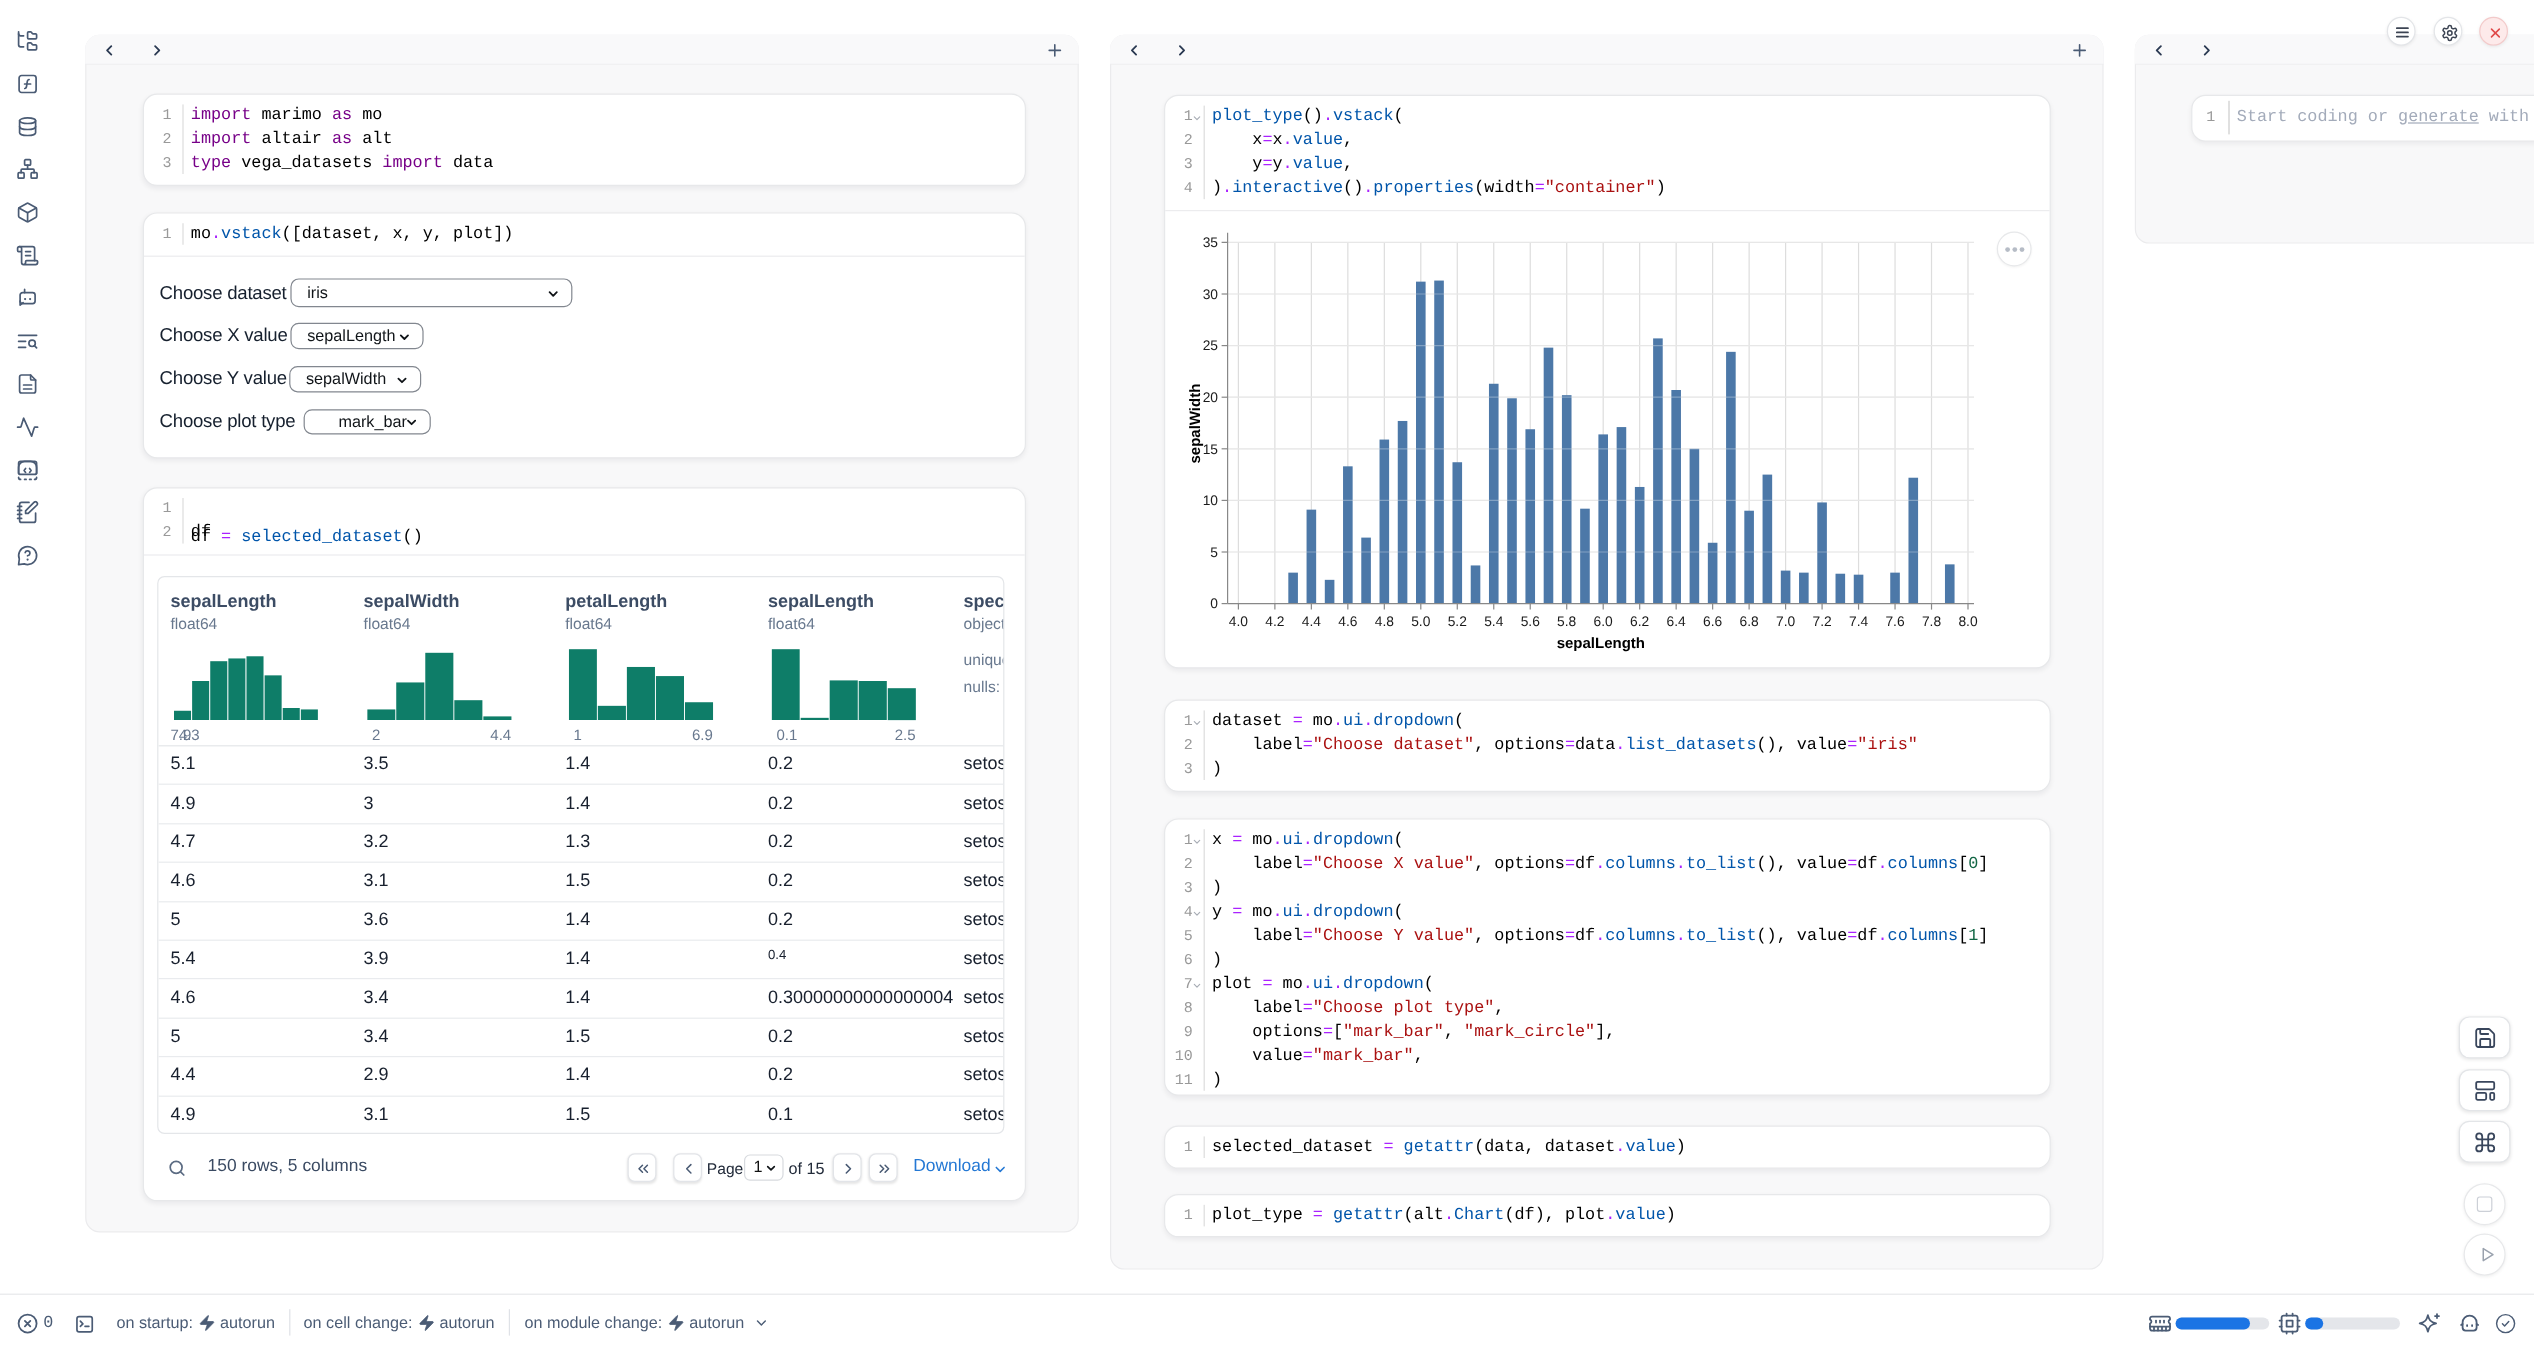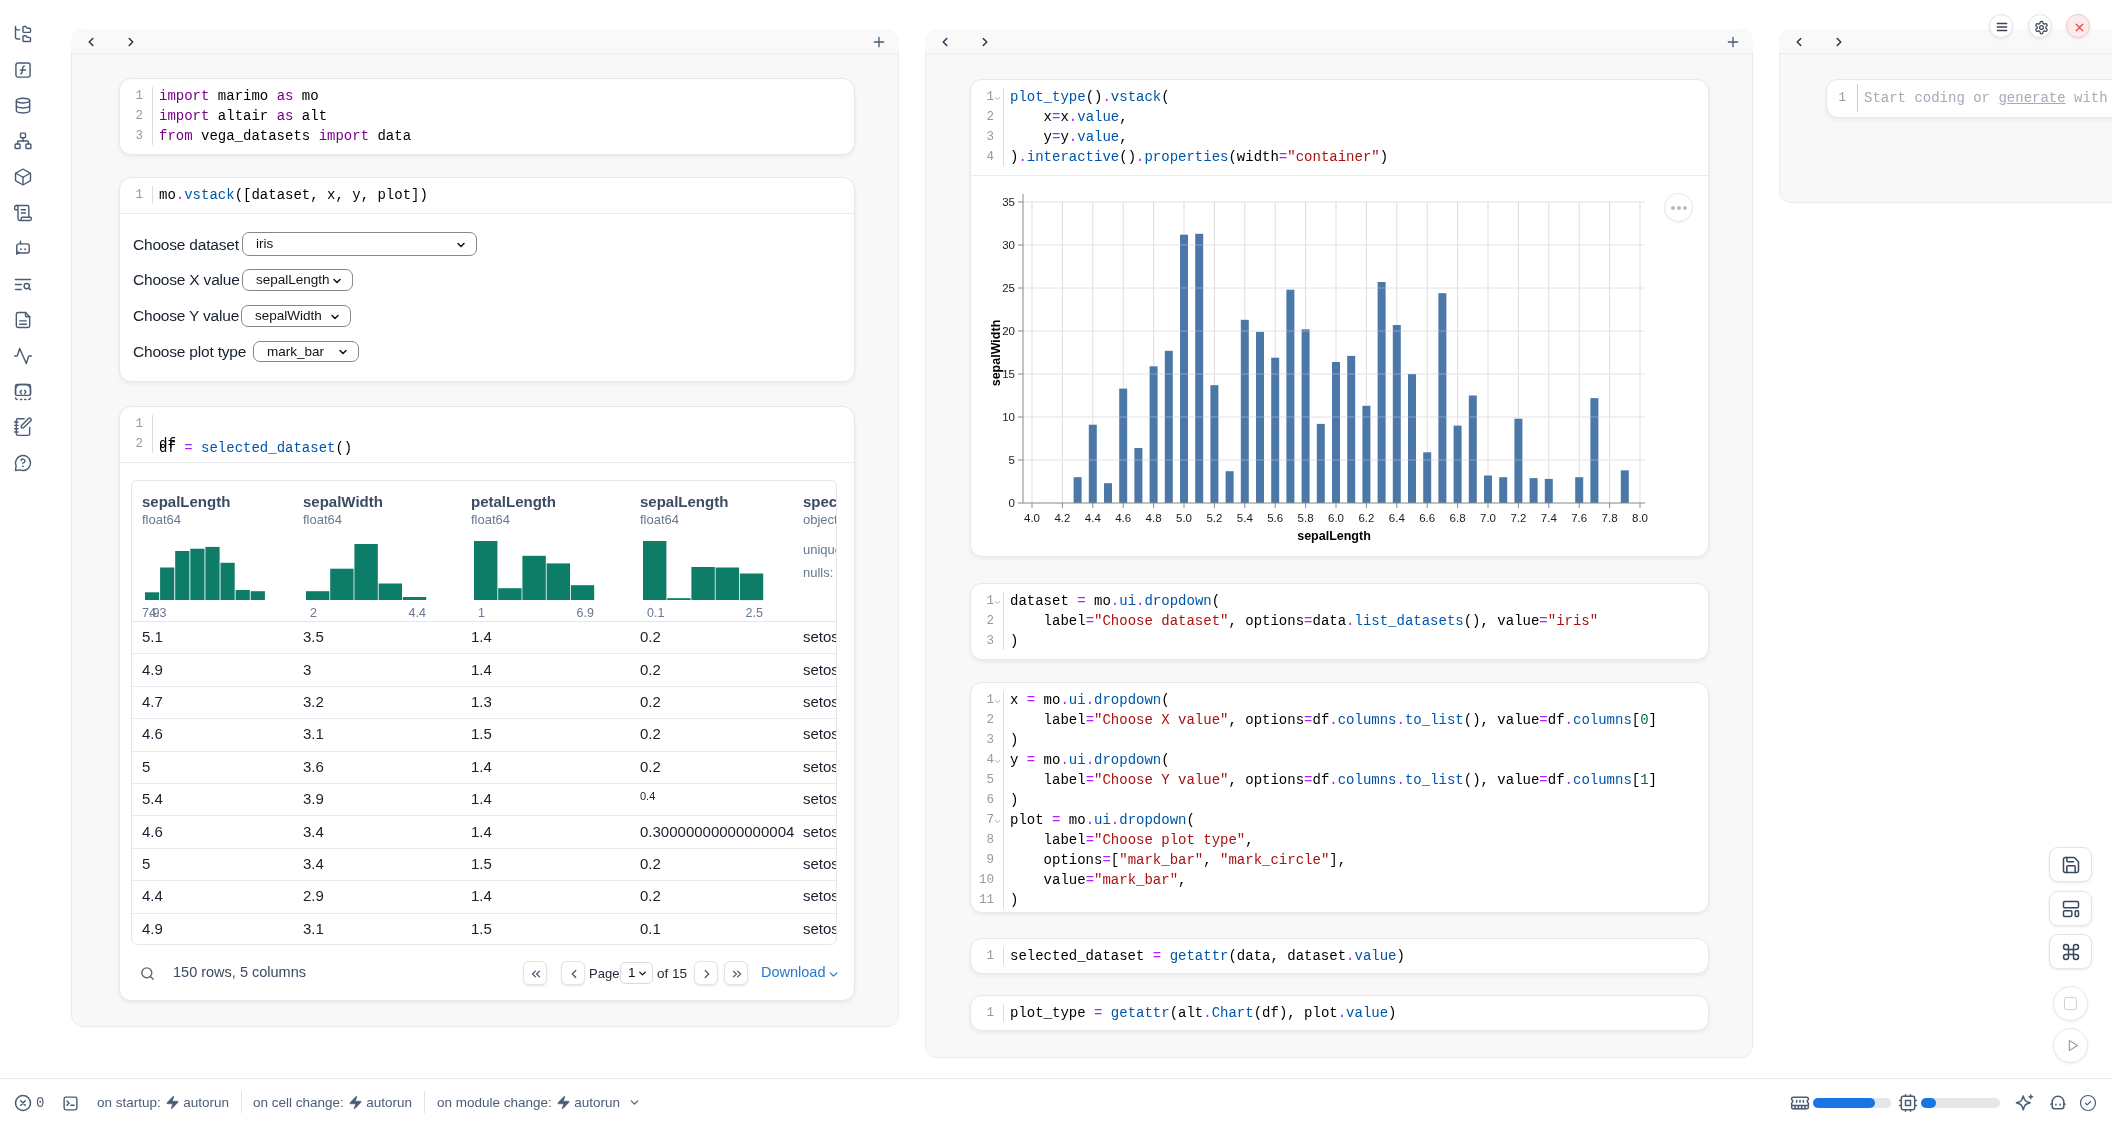--- a/index.html
+++ b/index.html
@@ -111,40 +111,40 @@
 <svg class="abs" style="left:1832px;top:35px" width="14" height="14" viewBox="0 0 24 24" fill="none" stroke="#2b3a52" stroke-width="2.6" stroke-linecap="round" stroke-linejoin="round">
     <path d="m9 18 6-6-6-6"></path>
   </svg>
 <div style="position:absolute;left:119px;top:78px;width:736px;height:77px;background:#fff;border:1px solid #e7e8ea;border-radius:12px;box-shadow:0 2px 4px rgba(20,25,40,.06)"></div>
 <div style="position:absolute;left:119px;top:86px;width:24px;text-align:right;font:12.5px 'Liberation Mono',monospace;color:#999;line-height:20px">1</div>
 <div style="position:absolute;left:119px;top:106px;width:24px;text-align:right;font:12.5px 'Liberation Mono',monospace;color:#999;line-height:20px">2</div>
 <div style="position:absolute;left:119px;top:126px;width:24px;text-align:right;font:12.5px 'Liberation Mono',monospace;color:#999;line-height:20px">3</div>
 <div style="position:absolute;left:152px;top:87px;width:1px;height:58px;background:#ddd"></div>
 <div style="position:absolute;left:159px;top:86px;white-space:pre;font:14px 'Liberation Mono',monospace;color:#000;line-height:20px"><span style="color:#708">import</span> marimo <span style="color:#708">as</span> mo</div>
 <div style="position:absolute;left:159px;top:106px;white-space:pre;font:14px 'Liberation Mono',monospace;color:#000;line-height:20px"><span style="color:#708">import</span> altair <span style="color:#708">as</span> alt</div>
-<div style="position:absolute;left:159px;top:126px;white-space:pre;font:14px 'Liberation Mono',monospace;color:#000;line-height:20px"><span style="color:#708">from</span> vega_datasets <span style="color:#708">import</span> data</div>
+<div style="position:absolute;left:159px;top:126px;white-space:pre;font:14px 'Liberation Mono',monospace;color:#000;line-height:20px"><span style="color:#708">type</span> vega_datasets <span style="color:#708">import</span> data</div>
 <div style="position:absolute;left:119px;top:177px;width:736px;height:205px;background:#fff;border:1px solid #e7e8ea;border-radius:12px;box-shadow:0 2px 4px rgba(20,25,40,.06)"></div>
 <div style="position:absolute;left:119px;top:185px;width:24px;text-align:right;font:12.5px 'Liberation Mono',monospace;color:#999;line-height:20px">1</div>
 <div style="position:absolute;left:152px;top:186px;width:1px;height:18px;background:#ddd"></div>
 <div style="position:absolute;left:159px;top:185px;white-space:pre;font:14px 'Liberation Mono',monospace;color:#000;line-height:20px">mo<span style="color:#a2f">.</span><span style="color:#05a">vstack</span>([dataset, x, y, plot])</div>
 <div class="abs" style="left:120px;top:213px;width:734px;height:1px;background:#ececee"></div>
 <div class="abs" style="left:133px;top:234px;font-size:15.5px;letter-spacing:-0.2px;color:#16202e;line-height:22px">Choose dataset</div>
 <div class="abs" style="left:242px;top:232px;width:235px;height:24px;background:#fff;border:1px solid #82878f;border-radius:7px;color:#101418;font-size:13.5px;line-height:22px;padding-left:13px">iris<svg style="position:absolute;right:9px;top:6px" width="12" height="12" viewBox="0 0 24 24" fill="none" stroke="#101418" stroke-width="3" stroke-linecap="round" stroke-linejoin="round">
       <path d="m6 9 6 6 6-6"></path>
     </svg></div>
 <div class="abs" style="left:133px;top:269px;font-size:15.5px;letter-spacing:-0.2px;color:#16202e;line-height:22px">Choose X value</div>
 <div class="abs" style="left:242px;top:269px;width:111px;height:22px;background:#fff;border:1px solid #82878f;border-radius:7px;color:#101418;font-size:13.5px;line-height:20px;padding-left:13px">sepalLength<svg style="position:absolute;right:9px;top:5px" width="12" height="12" viewBox="0 0 24 24" fill="none" stroke="#101418" stroke-width="3" stroke-linecap="round" stroke-linejoin="round">
       <path d="m6 9 6 6 6-6"></path>
     </svg></div>
 <div class="abs" style="left:133px;top:305px;font-size:15.5px;letter-spacing:-0.2px;color:#16202e;line-height:22px">Choose Y value</div>
 <div class="abs" style="left:241px;top:305px;width:110px;height:22px;background:#fff;border:1px solid #82878f;border-radius:7px;color:#101418;font-size:13.5px;line-height:20px;padding-left:13px">sepalWidth<svg style="position:absolute;right:9px;top:5px" width="12" height="12" viewBox="0 0 24 24" fill="none" stroke="#101418" stroke-width="3" stroke-linecap="round" stroke-linejoin="round">
       <path d="m6 9 6 6 6-6"></path>
     </svg></div>
 <div class="abs" style="left:133px;top:341px;font-size:15.5px;letter-spacing:-0.2px;color:#16202e;line-height:22px">Choose plot type</div>
-<div class="abs" style="left:253px;top:341px;width:106px;height:21px;background:#fff;border:1px solid #82878f;border-radius:7px;color:#101418;font-size:13.5px;line-height:19px;padding-left:13px">mark_bar<svg style="position:absolute;right:9px;top:4px" width="12" height="12" viewBox="0 0 24 24" fill="none" stroke="#101418" stroke-width="3" stroke-linecap="round" stroke-linejoin="round">
+<div class="abs" style="left:253px;top:341px;width:106px;height:21px;background:#fff;border:1px solid #82878f;border-radius:7px;color:#101418;font-size:13.5px;line-height:19px;padding-left:28px">mark_bar<svg style="position:absolute;right:9px;top:4px" width="12" height="12" viewBox="0 0 24 24" fill="none" stroke="#101418" stroke-width="3" stroke-linecap="round" stroke-linejoin="round">
       <path d="m6 9 6 6 6-6"></path>
     </svg></div>
 <div style="position:absolute;left:119px;top:406px;width:736px;height:595px;background:#fff;border:1px solid #e7e8ea;border-radius:12px;box-shadow:0 2px 4px rgba(20,25,40,.06)"></div>
 <div style="position:absolute;left:119px;top:414px;width:24px;text-align:right;font:12.5px 'Liberation Mono',monospace;color:#999;line-height:20px">1</div>
 <div style="position:absolute;left:119px;top:434px;width:24px;text-align:right;font:12.5px 'Liberation Mono',monospace;color:#999;line-height:20px">2</div>
 <div style="position:absolute;left:152px;top:415px;width:1px;height:38px;background:#ddd"></div>
 <div style="position:absolute;left:159px;top:438px;white-space:pre;font:14px 'Liberation Mono',monospace;color:#000;line-height:20px">df <span style="color:#a2f">=</span> <span style="color:#05a">selected_dataset</span>()</div>
 <div style="position:absolute;left:159px;top:434px;white-space:pre;font:14px 'Liberation Mono',monospace;color:#000;line-height:20px">df</div>
 <div class="abs" style="left:120px;top:462px;width:734px;height:1px;background:#ececee"></div>
 <div class="abs" style="left:131px;top:480px;width:706px;height:465px;background:#fff;border:1px solid #e4e6e9;border-radius:6px;overflow:hidden">

